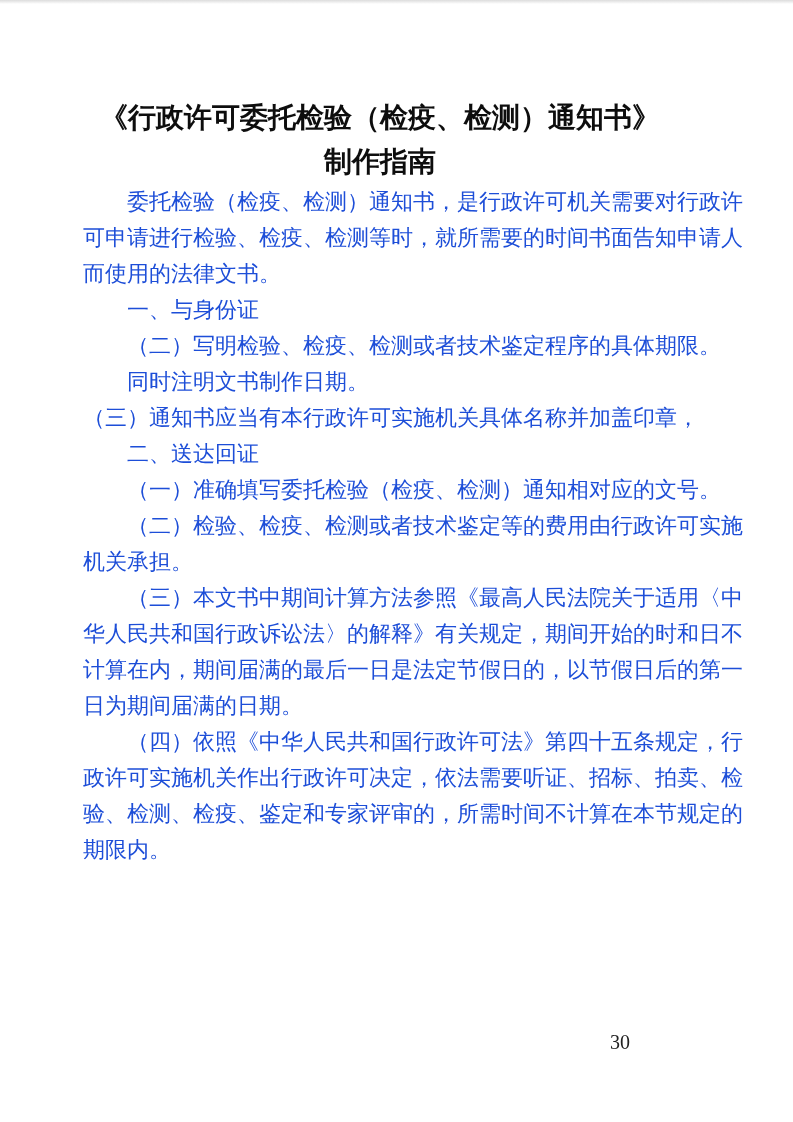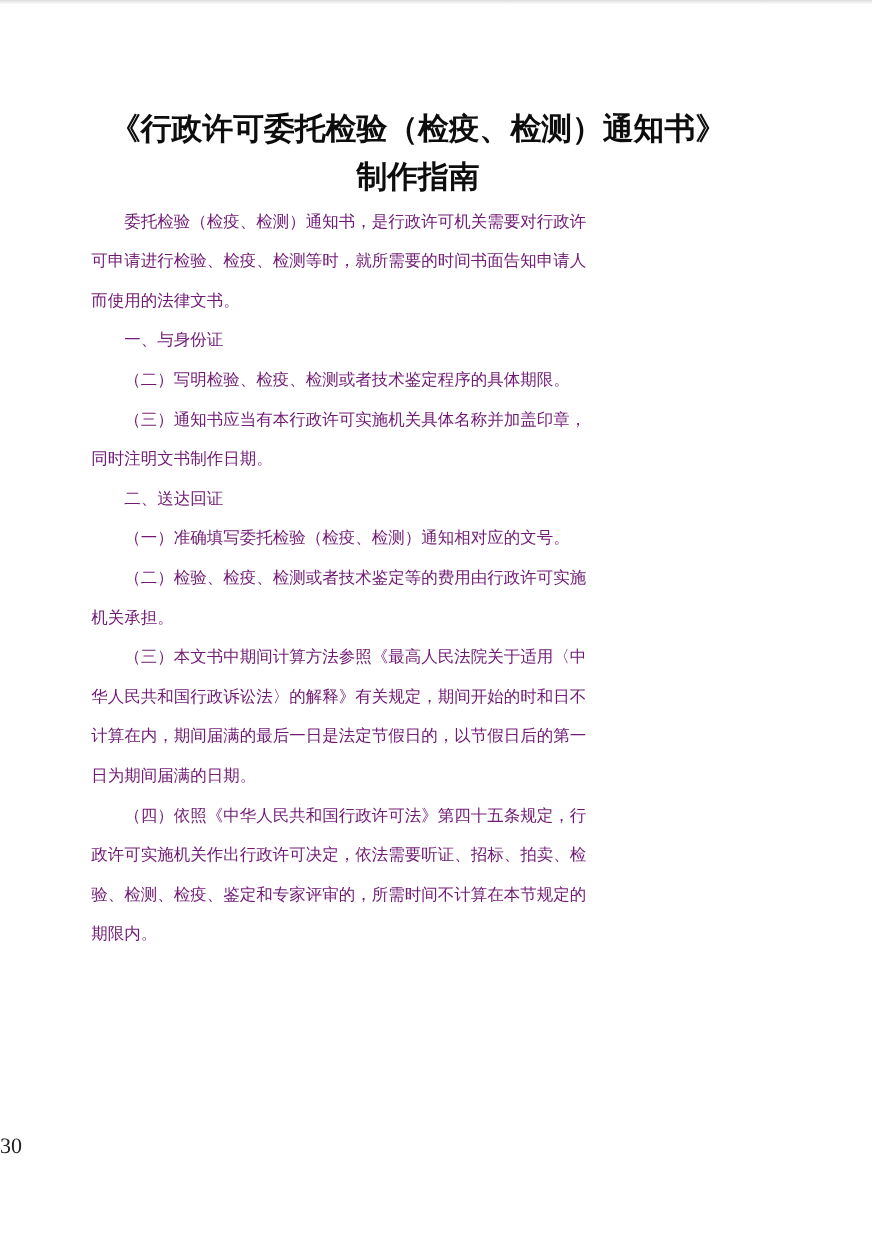--- a/index.html
+++ b/index.html
@@ -34,40 +34,40 @@
   .doc-title {
     text-align: center;
     font-size: 28px;
     font-weight: bold;
     line-height: 44px;
     letter-spacing: 0px;
     color: #0d0d0d;
   }
   .body-text {
     margin-top: 0px;
-    font-size: 15px;
+    font-size: 22px;
     line-height: 36px;
-    color: #701a75;
+    color: #1d4ed8;
   }
   .para {
     margin: 0;
   }
   .para .line {
     white-space: nowrap;
     height: 36px;
   }
   .para .line:first-child {
     text-indent: 2em;
   }
   .page-number {
     position: absolute;
     left: 0;
     top: 1030px;
     width: 630px;
-    text-align: left;
+    text-align: right;
     font-size: 20px;
     line-height: 24px;
     color: #222222;
   }
 </style>
 </head>
 <body>
 
 <div class="page">
   <div class="scan-edge-top"></div>
@@ -84,22 +84,22 @@
           <div class="line">可申请进行检验、检疫、检测等时，就所需要的时间书面告知申请人</div>
           <div class="line">而使用的法律文书。</div>
         </div>
         <div class="para">
           <div class="line">一、与身份证</div>
         </div>
         <div class="para">
           <div class="line">（二）写明检验、检疫、检测或者技术鉴定程序的具体期限。</div>
         </div>
         <div class="para">
+          <div class="line">同时注明文书制作日期。</div>
           <div class="line">（三）通知书应当有本行政许可实施机关具体名称并加盖印章，</div>
-          <div class="line">同时注明文书制作日期。</div>
         </div>
         <div class="para">
           <div class="line">二、送达回证</div>
         </div>
         <div class="para">
           <div class="line">（一）准确填写委托检验（检疫、检测）通知相对应的文号。</div>
         </div>
         <div class="para">
           <div class="line">（二）检验、检疫、检测或者技术鉴定等的费用由行政许可实施</div>
           <div class="line">机关承担。</div>

